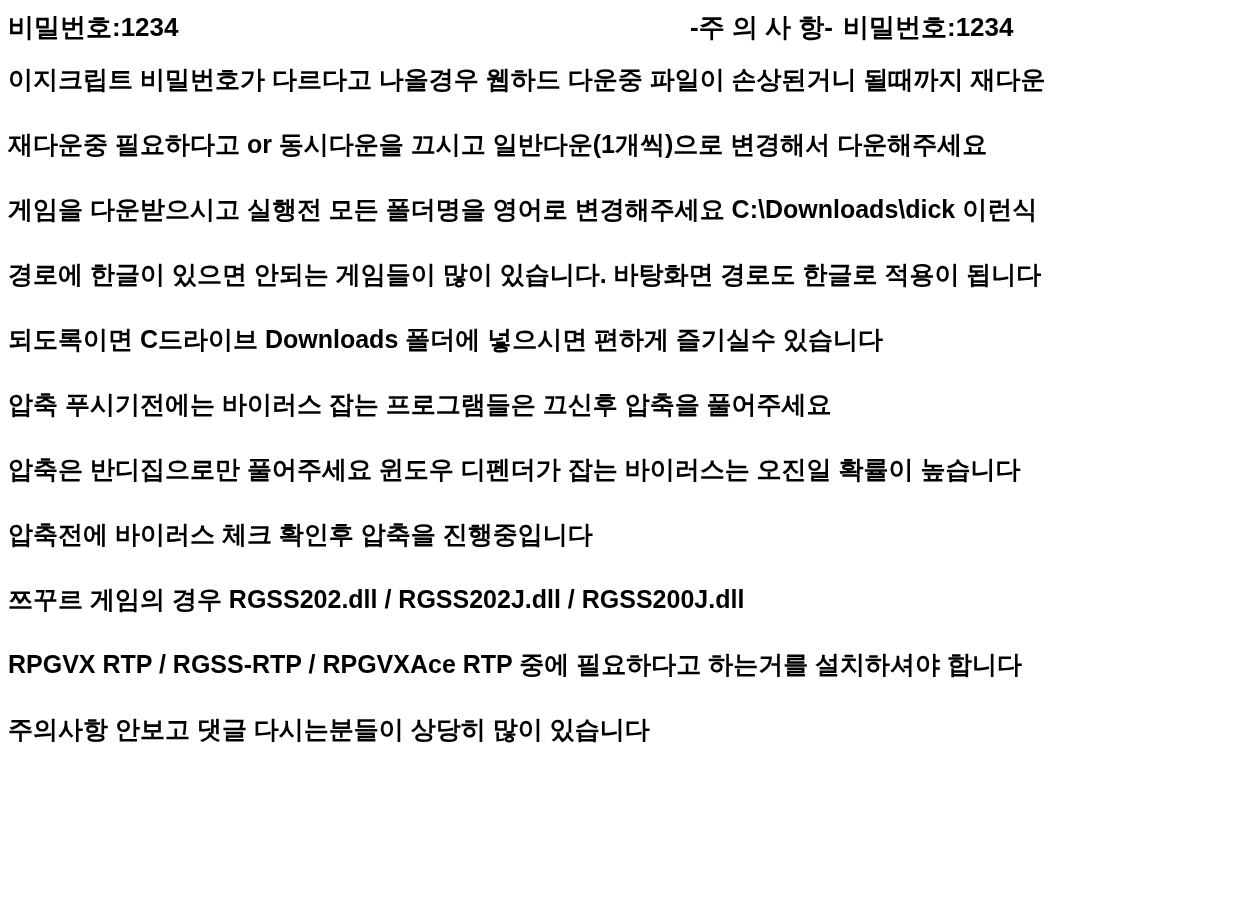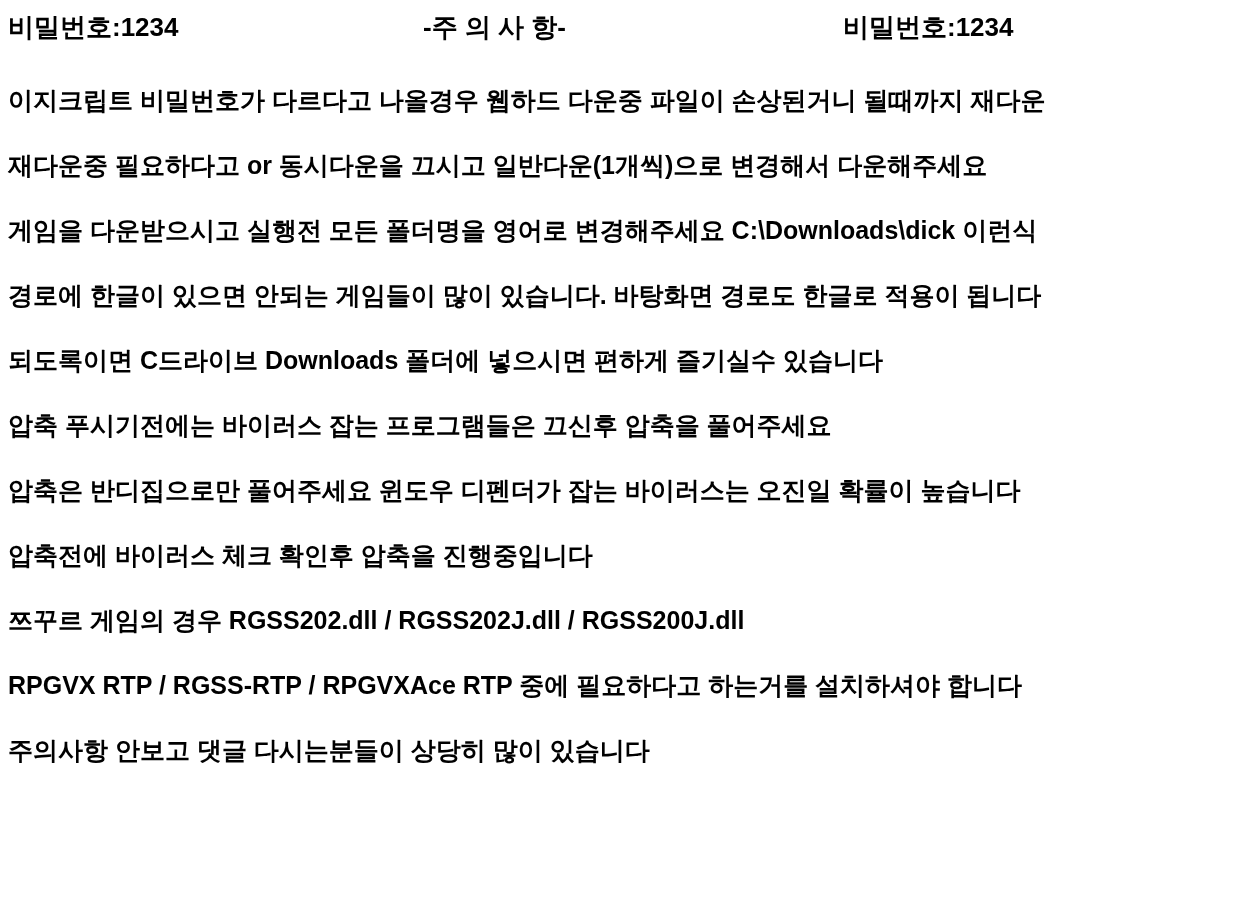--- a/index.html
+++ b/index.html
@@ -20,31 +20,31 @@
     height: 897px;
     box-sizing: border-box;
     padding: 10px 8px 0 8px;
   }
   .header-row {
     display: flex;
     align-items: baseline;
     font-size: 26px;
     font-weight: bold;
     letter-spacing: 0px;
-    margin-bottom: 44px;
+    margin-bottom: 23px;
     height: 34px;
   }
   .header-left {
     flex: 0 0 auto;
     width: 415px;
   }
   .header-center {
     flex: 0 0 auto;
     width: 410px;
-    text-align: left;
+    text-align: right;
   }
   .header-right {
     flex: 1 1 auto;
     text-align: left;
     padding-left: 10px;
   }
   .notice-line {
     font-size: 25px;
     font-weight: bold;
     line-height: 1.0;

